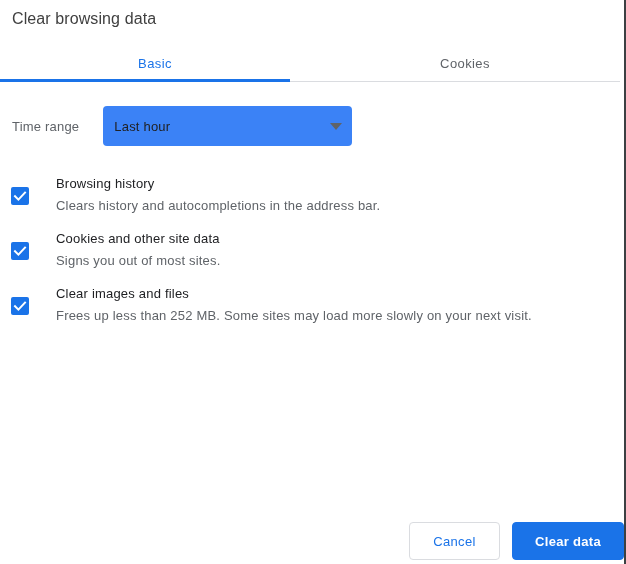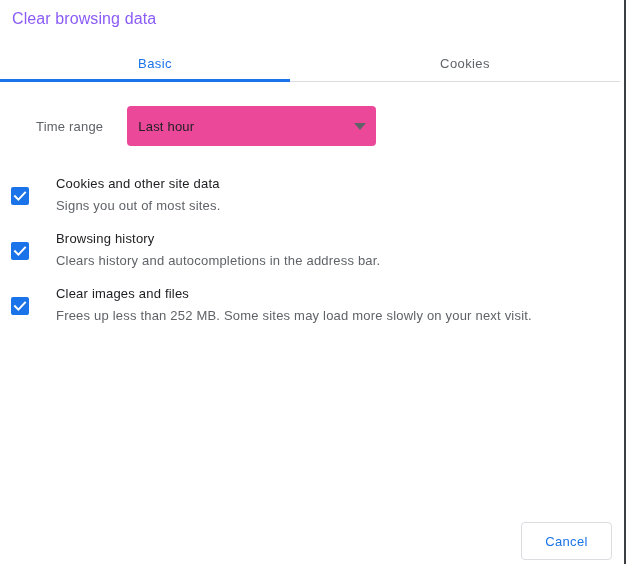--- a/index.html
+++ b/index.html
@@ -24,21 +24,21 @@
     background: #ffffff;
   }
 
   
   .dialog-title {
     position: absolute;
     left: 12px;
     top: 7px;
     font-size: 16px;
     line-height: 24px;
-    color: #8b5cf6;
+    color: #404040;
     letter-spacing: 0.1px;
     white-space: nowrap;
   }
 
   
   .tabstrip {
     position: absolute;
     left: 0;
     top: 44px;
     width: 620px;
@@ -78,34 +78,33 @@
   }
 
   
   .timerange-row {
     position: absolute;
     left: 12px;
     top: 106px;
     display: flex;
     align-items: center;
     height: 40px;
-    margin-left: 24px;
   }
   .timerange-label {
     font-size: 13px;
     color: #5f6368;
     letter-spacing: 0.2px;
     white-space: nowrap;
   }
   .select {
     position: relative;
     margin-left: 24px;
     width: 249px;
     height: 40px;
-    background: #ec4899;
+    background: #3b82f6;
     border-radius: 4px;
     display: flex;
     align-items: center;
     cursor: pointer;
     box-sizing: border-box;
   }
   .select-value {
     font-size: 13px;
     color: #202124;
     letter-spacing: 0.2px;
@@ -176,21 +175,21 @@
     font-size: 13px;
     color: #5f6368;
     line-height: 22px;
     letter-spacing: 0.2px;
     margin-top: 1px;
   }
 
   
   .footer {
     position: absolute;
-    right: 12px;
+    right: 0;
     top: 522px;
     display: flex;
     align-items: center;
   }
   .btn {
     font-family: "Liberation Sans", sans-serif;
     font-size: 13px;
     letter-spacing: 0.3px;
     border-radius: 4px;
     cursor: pointer;
@@ -245,36 +244,36 @@
 
     <div class="option-row">
       <div class="checkbox-wrap">
         <div class="checkbox">
           <svg width="14" height="14" viewBox="0 0 14 14">
             <path d="M2 7.2 L5.4 10.6 L12 3.6" fill="none" stroke="#ffffff" stroke-width="2" stroke-linecap="square" stroke-linejoin="miter"></path>
           </svg>
         </div>
       </div>
       <div class="option-texts">
-        <div class="option-title">Cookies and other site data</div>
-        <div class="option-desc">Signs you out of most sites.</div>
+        <div class="option-title">Browsing history</div>
+        <div class="option-desc">Clears history and autocompletions in the address bar.</div>
       </div>
     </div>
 
     <div class="option-row">
       <div class="checkbox-wrap">
         <div class="checkbox">
           <svg width="14" height="14" viewBox="0 0 14 14">
             <path d="M2 7.2 L5.4 10.6 L12 3.6" fill="none" stroke="#ffffff" stroke-width="2" stroke-linecap="square" stroke-linejoin="miter"></path>
           </svg>
         </div>
       </div>
       <div class="option-texts">
-        <div class="option-title">Browsing history</div>
-        <div class="option-desc">Clears history and autocompletions in the address bar.</div>
+        <div class="option-title">Cookies and other site data</div>
+        <div class="option-desc">Signs you out of most sites.</div>
       </div>
     </div>
 
     <div class="option-row">
       <div class="checkbox-wrap">
         <div class="checkbox">
           <svg width="14" height="14" viewBox="0 0 14 14">
             <path d="M2 7.2 L5.4 10.6 L12 3.6" fill="none" stroke="#ffffff" stroke-width="2" stroke-linecap="square" stroke-linejoin="miter"></path>
           </svg>
         </div>
@@ -282,15 +281,16 @@
       <div class="option-texts">
         <div class="option-title">Clear images and files</div>
         <div class="option-desc">Frees up less than 252 MB. Some sites may load more slowly on your next visit.</div>
       </div>
     </div>
 
   </div>
 
   <div class="footer">
     <div class="btn btn-cancel">Cancel</div>
+    <div class="btn btn-primary">Clear data</div>
   </div>
 
 </div>
 
 </body></html>

